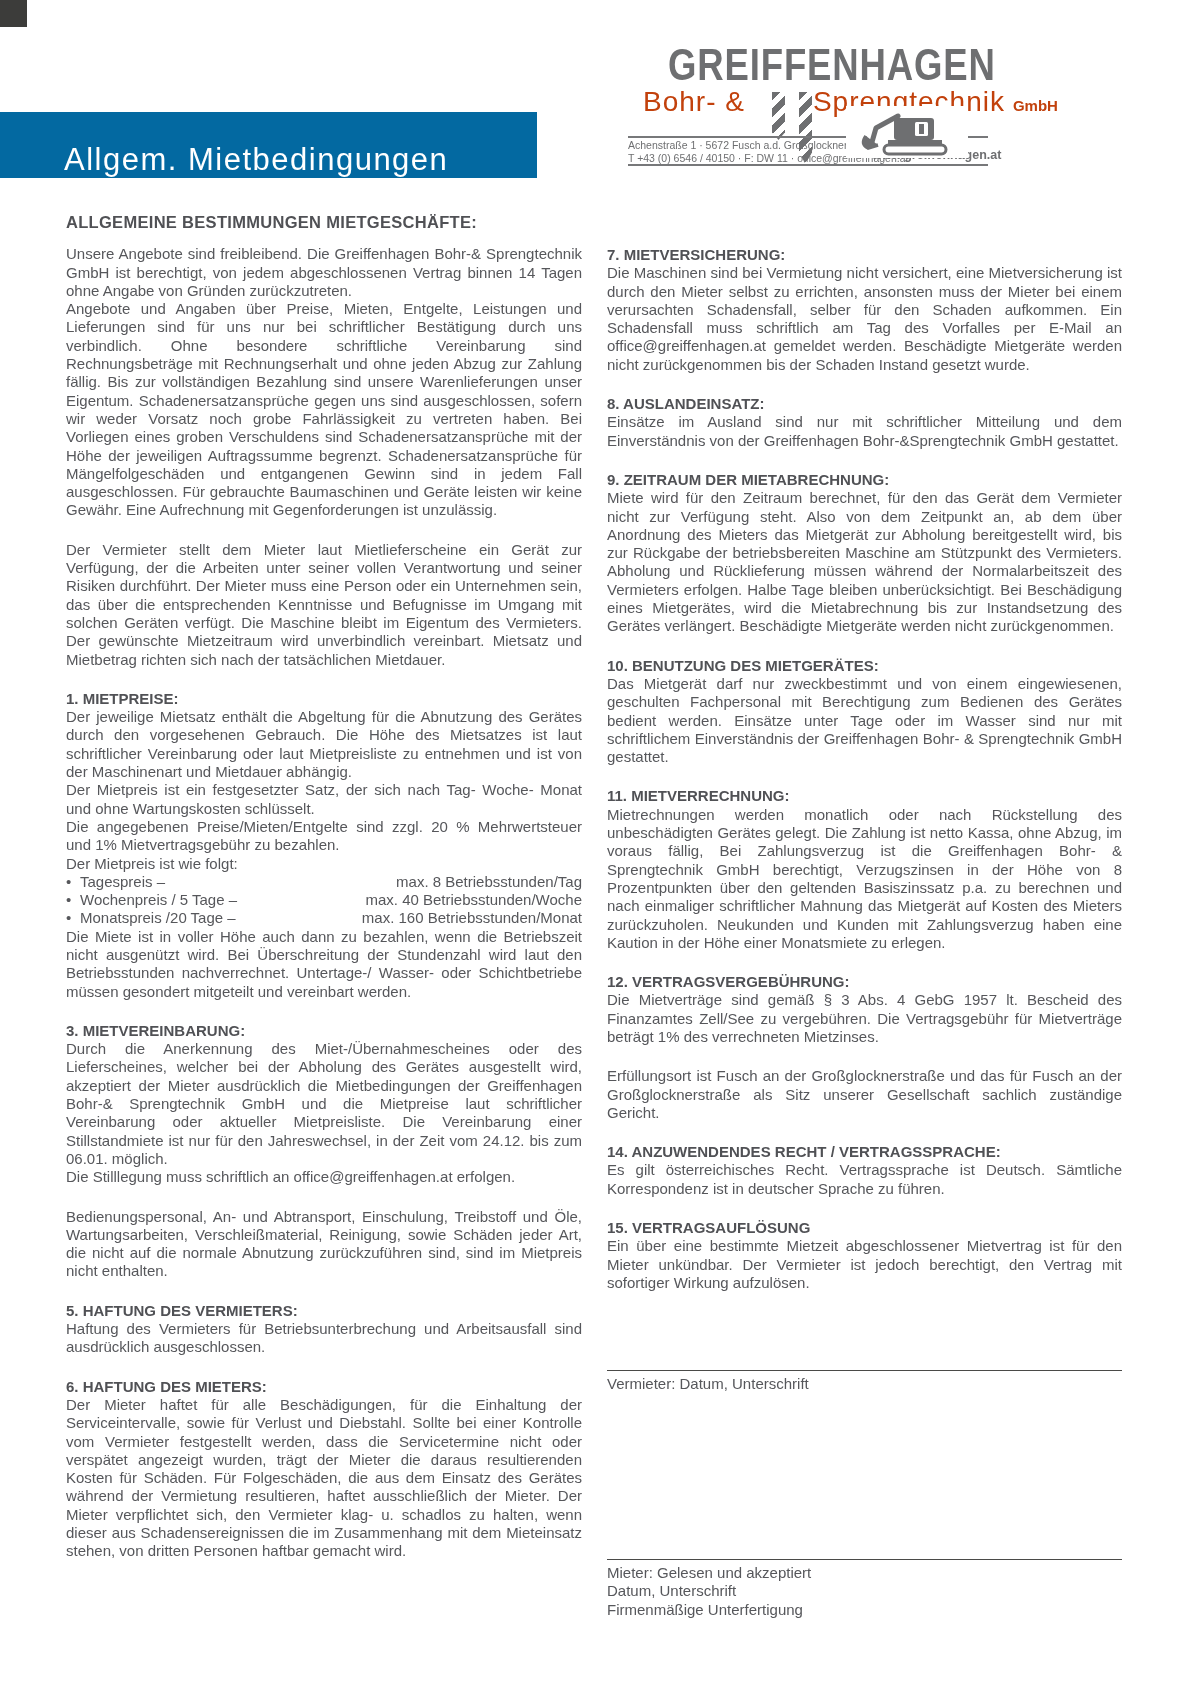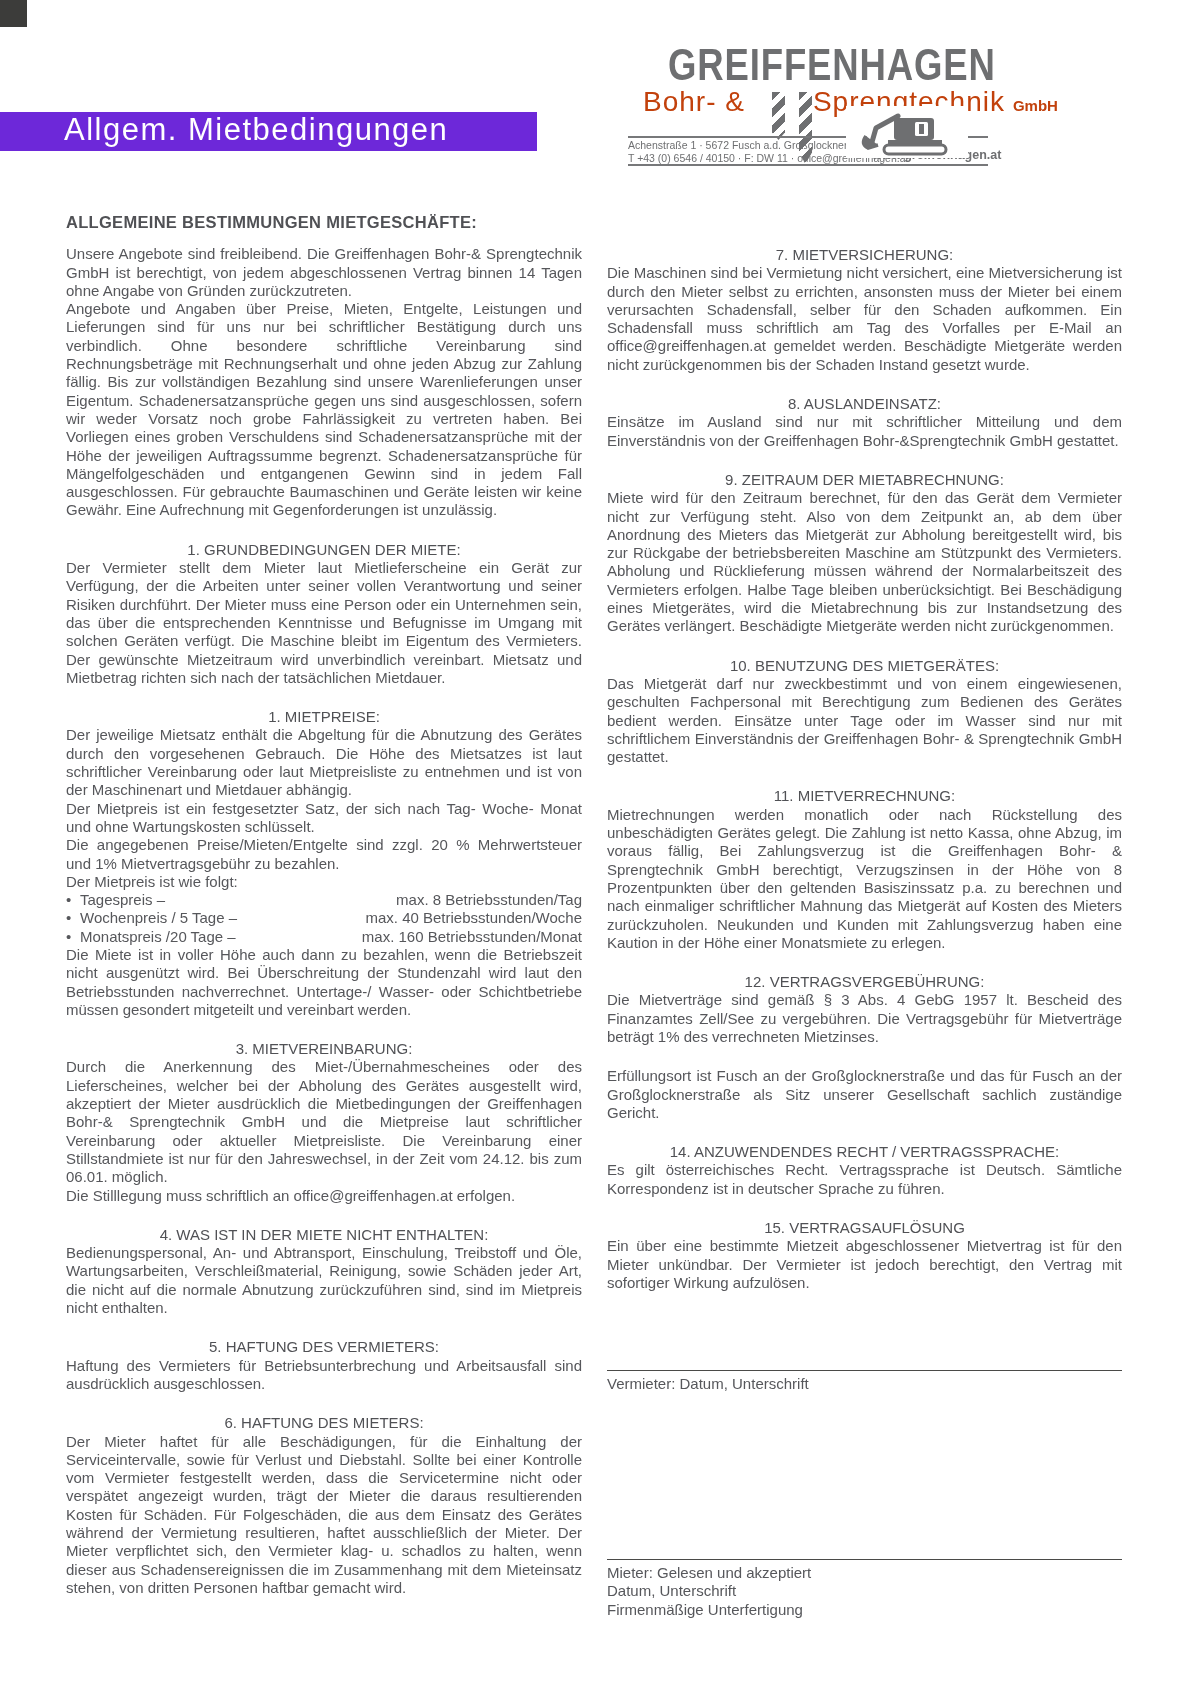--- a/index.html
+++ b/index.html
@@ -3,22 +3,22 @@
 <meta charset="utf-8">
 <style>
   html,body{margin:0;padding:0;background:#fff;}
   .page{
     position:relative;width:1191px;height:1684px;background:#ffffff;overflow:hidden;
     font-family:"Liberation Sans",sans-serif;color:#56575b;
   }
   .corner-mark{position:absolute;left:0;top:0;width:27px;height:27px;background:#3c3c3a;}
   
   .title-bar{
-    position:absolute;left:0;top:112px;width:537px;height:39px;background:#6d28d9;
-    display:flex;align-items:flex-start;
+    position:absolute;left:0;top:112px;width:537px;height:66px;background:#0369a1;
+    display:flex;align-items:flex-end;
   }
   .title-bar span{color:#ffffff;font-size:31px;letter-spacing:1.5px;padding-left:64px;white-space:nowrap;}
   
   .logo-name{
     position:absolute;left:668px;top:40px;font-size:43px;font-weight:700;color:#6e6f71;
     letter-spacing:1px;transform:scale(0.85,1.02);transform-origin:left top;white-space:nowrap;
   }
   .logo-sub{position:absolute;left:643px;top:86px;color:#c2410c;white-space:nowrap;}
   .logo-sub .sub-left{font-size:28px;letter-spacing:1px;}
   .logo-sub .sub-right{font-size:28px;letter-spacing:1px;margin-left:68px;}
@@ -37,21 +37,21 @@
   .address-line2{position:absolute;left:628px;top:152px;font-size:10.5px;color:#6e6f71;white-space:nowrap;}
   .website{position:absolute;left:872px;top:148px;font-size:12.5px;font-weight:700;color:#6e6f71;white-space:nowrap;}
   .excavator-box{position:absolute;left:846px;top:106px;width:122px;height:52px;background:#ffffff;z-index:2;}
   
   .col{position:absolute;top:213px;font-size:15px;line-height:18.3px;text-align:justify;}
   .col-left{left:66px;width:516px;}
   .col-right{left:607px;width:515px;top:246px;}
   .doc-heading{font-weight:700;font-size:16.5px;letter-spacing:.3px;color:#505155;margin-bottom:14px;text-align:left;}
   .section{margin-top:21px;}
   .section:first-child{margin-top:0;}
-  .sec-title{font-weight:400;color:#505155;text-align:center;}
+  .sec-title{font-weight:700;color:#505155;text-align:left;}
   .sec-body{white-space:pre-line;}
   .intro p{margin:0;}
   .price-row{display:flex;text-align:left;}
   .price-row .dot{flex:0 0 14px;}
   .price-row .lbl{flex:0 0 192px;}
   .price-row .val{flex:1;text-align:right;}
   
   .sig{position:absolute;left:0;width:515px;text-align:left;}
   .sig .sig-line{border-top:1.5px solid #4a4a48;margin-bottom:4px;}
   .sig-vermieter{top:1124px;}
@@ -99,21 +99,20 @@
 
   <div class="col col-left">
     <div class="doc-heading">ALLGEMEINE BESTIMMUNGEN MIETGESCHÄFTE:</div>
 
     <div class="intro">
       <p>Unsere Angebote sind freibleibend. Die Greiffenhagen Bohr-&amp; Sprengtechnik GmbH ist berechtigt, von jedem abgeschlossenen Vertrag binnen 14 Tagen ohne Angabe von Gründen zurückzutreten.</p>
       <p>Angebote und Angaben über Preise, Mieten, Entgelte, Leistungen und Lieferungen sind für uns nur bei schriftlicher Bestätigung durch uns verbindlich. Ohne besondere schriftliche Vereinbarung sind Rechnungsbeträge mit Rechnungserhalt und ohne jeden Abzug zur Zahlung fällig. Bis zur vollständigen Bezahlung sind unsere Warenlieferungen unser Eigentum. Schadenersatzansprüche gegen uns sind ausgeschlossen, sofern wir weder Vorsatz noch grobe Fahrlässigkeit zu vertreten haben. Bei Vorliegen eines groben Verschuldens sind Schadenersatzansprüche mit der Höhe der jeweiligen Auftragssumme begrenzt. Schadenersatzansprüche für Mängelfolgeschäden und entgangenen Gewinn sind in jedem Fall ausgeschlossen. Für gebrauchte Baumaschinen und Geräte leisten wir keine Gewähr. Eine Aufrechnung mit Gegenforderungen ist unzulässig.</p>
     </div>
 
     <div class="section">
-      <div class="sec-title">1. GRUNDBEDINGUNGEN DER MIETE:</div>
       <div class="sec-body">Der Vermieter stellt dem Mieter laut Mietlieferscheine ein Gerät zur Verfügung, der die Arbeiten unter seiner vollen Verantwortung und seiner Risiken durchführt. Der Mieter muss eine Person oder ein Unternehmen sein, das über die entsprechenden Kenntnisse und Befugnisse im Umgang mit solchen Geräten verfügt. Die Maschine bleibt im Eigentum des Vermieters. Der gewünschte Mietzeitraum wird unverbindlich vereinbart. Mietsatz und Mietbetrag richten sich nach der tatsächlichen Mietdauer.</div>
     </div>
 
     <div class="section">
       <div class="sec-title">1. MIETPREISE:</div>
       <div class="sec-body">Der jeweilige Mietsatz enthält die Abgeltung für die Abnutzung des Gerätes durch den vorgesehenen Gebrauch. Die Höhe des Mietsatzes ist laut schriftlicher Vereinbarung oder laut Mietpreisliste zu entnehmen und ist von der Maschinenart und Mietdauer abhängig.
 Der Mietpreis ist ein festgesetzter Satz, der sich nach Tag- Woche- Monat und ohne Wartungskosten schlüsselt.
 Die angegebenen Preise/Mieten/Entgelte sind zzgl. 20 % Mehrwertsteuer und 1% Mietvertragsgebühr zu bezahlen.
 Der Mietpreis ist wie folgt:</div>
       <div class="price-row">
@@ -134,21 +133,20 @@
       <div class="sec-body">Die Miete ist in voller Höhe auch dann zu bezahlen, wenn die Betriebszeit nicht ausgenützt wird. Bei Überschreitung der Stundenzahl wird laut den Betriebsstunden nachverrechnet. Untertage-/ Wasser- oder Schichtbetriebe müssen gesondert mitgeteilt und vereinbart werden.</div>
     </div>
 
     <div class="section">
       <div class="sec-title">3. MIETVEREINBARUNG:</div>
       <div class="sec-body">Durch die Anerkennung des Miet-/Übernahmescheines oder des Lieferscheines, welcher bei der Abholung des Gerätes ausgestellt wird, akzeptiert der Mieter ausdrücklich die Mietbedingungen der Greiffenhagen Bohr-&amp; Sprengtechnik GmbH und die Mietpreise laut schriftlicher Vereinbarung oder aktueller Mietpreisliste. Die Vereinbarung einer Stillstandmiete ist nur für den Jahreswechsel, in der Zeit vom 24.12. bis zum 06.01. möglich.
 Die Stilllegung muss schriftlich an office@greiffenhagen.at erfolgen.</div>
     </div>
 
     <div class="section">
-      <div class="sec-title">4. WAS IST IN DER MIETE NICHT ENTHALTEN:</div>
       <div class="sec-body">Bedienungspersonal, An- und Abtransport, Einschulung, Treibstoff und Öle, Wartungsarbeiten, Verschleißmaterial, Reinigung, sowie Schäden jeder Art, die nicht auf die normale Abnutzung zurückzuführen sind, sind im Mietpreis nicht enthalten.</div>
     </div>
 
     <div class="section">
       <div class="sec-title">5. HAFTUNG DES VERMIETERS:</div>
       <div class="sec-body">Haftung des Vermieters für Betriebsunterbrechung und Arbeitsausfall sind ausdrücklich ausgeschlossen.</div>
     </div>
 
     <div class="section">
       <div class="sec-title">6. HAFTUNG DES MIETERS:</div>

